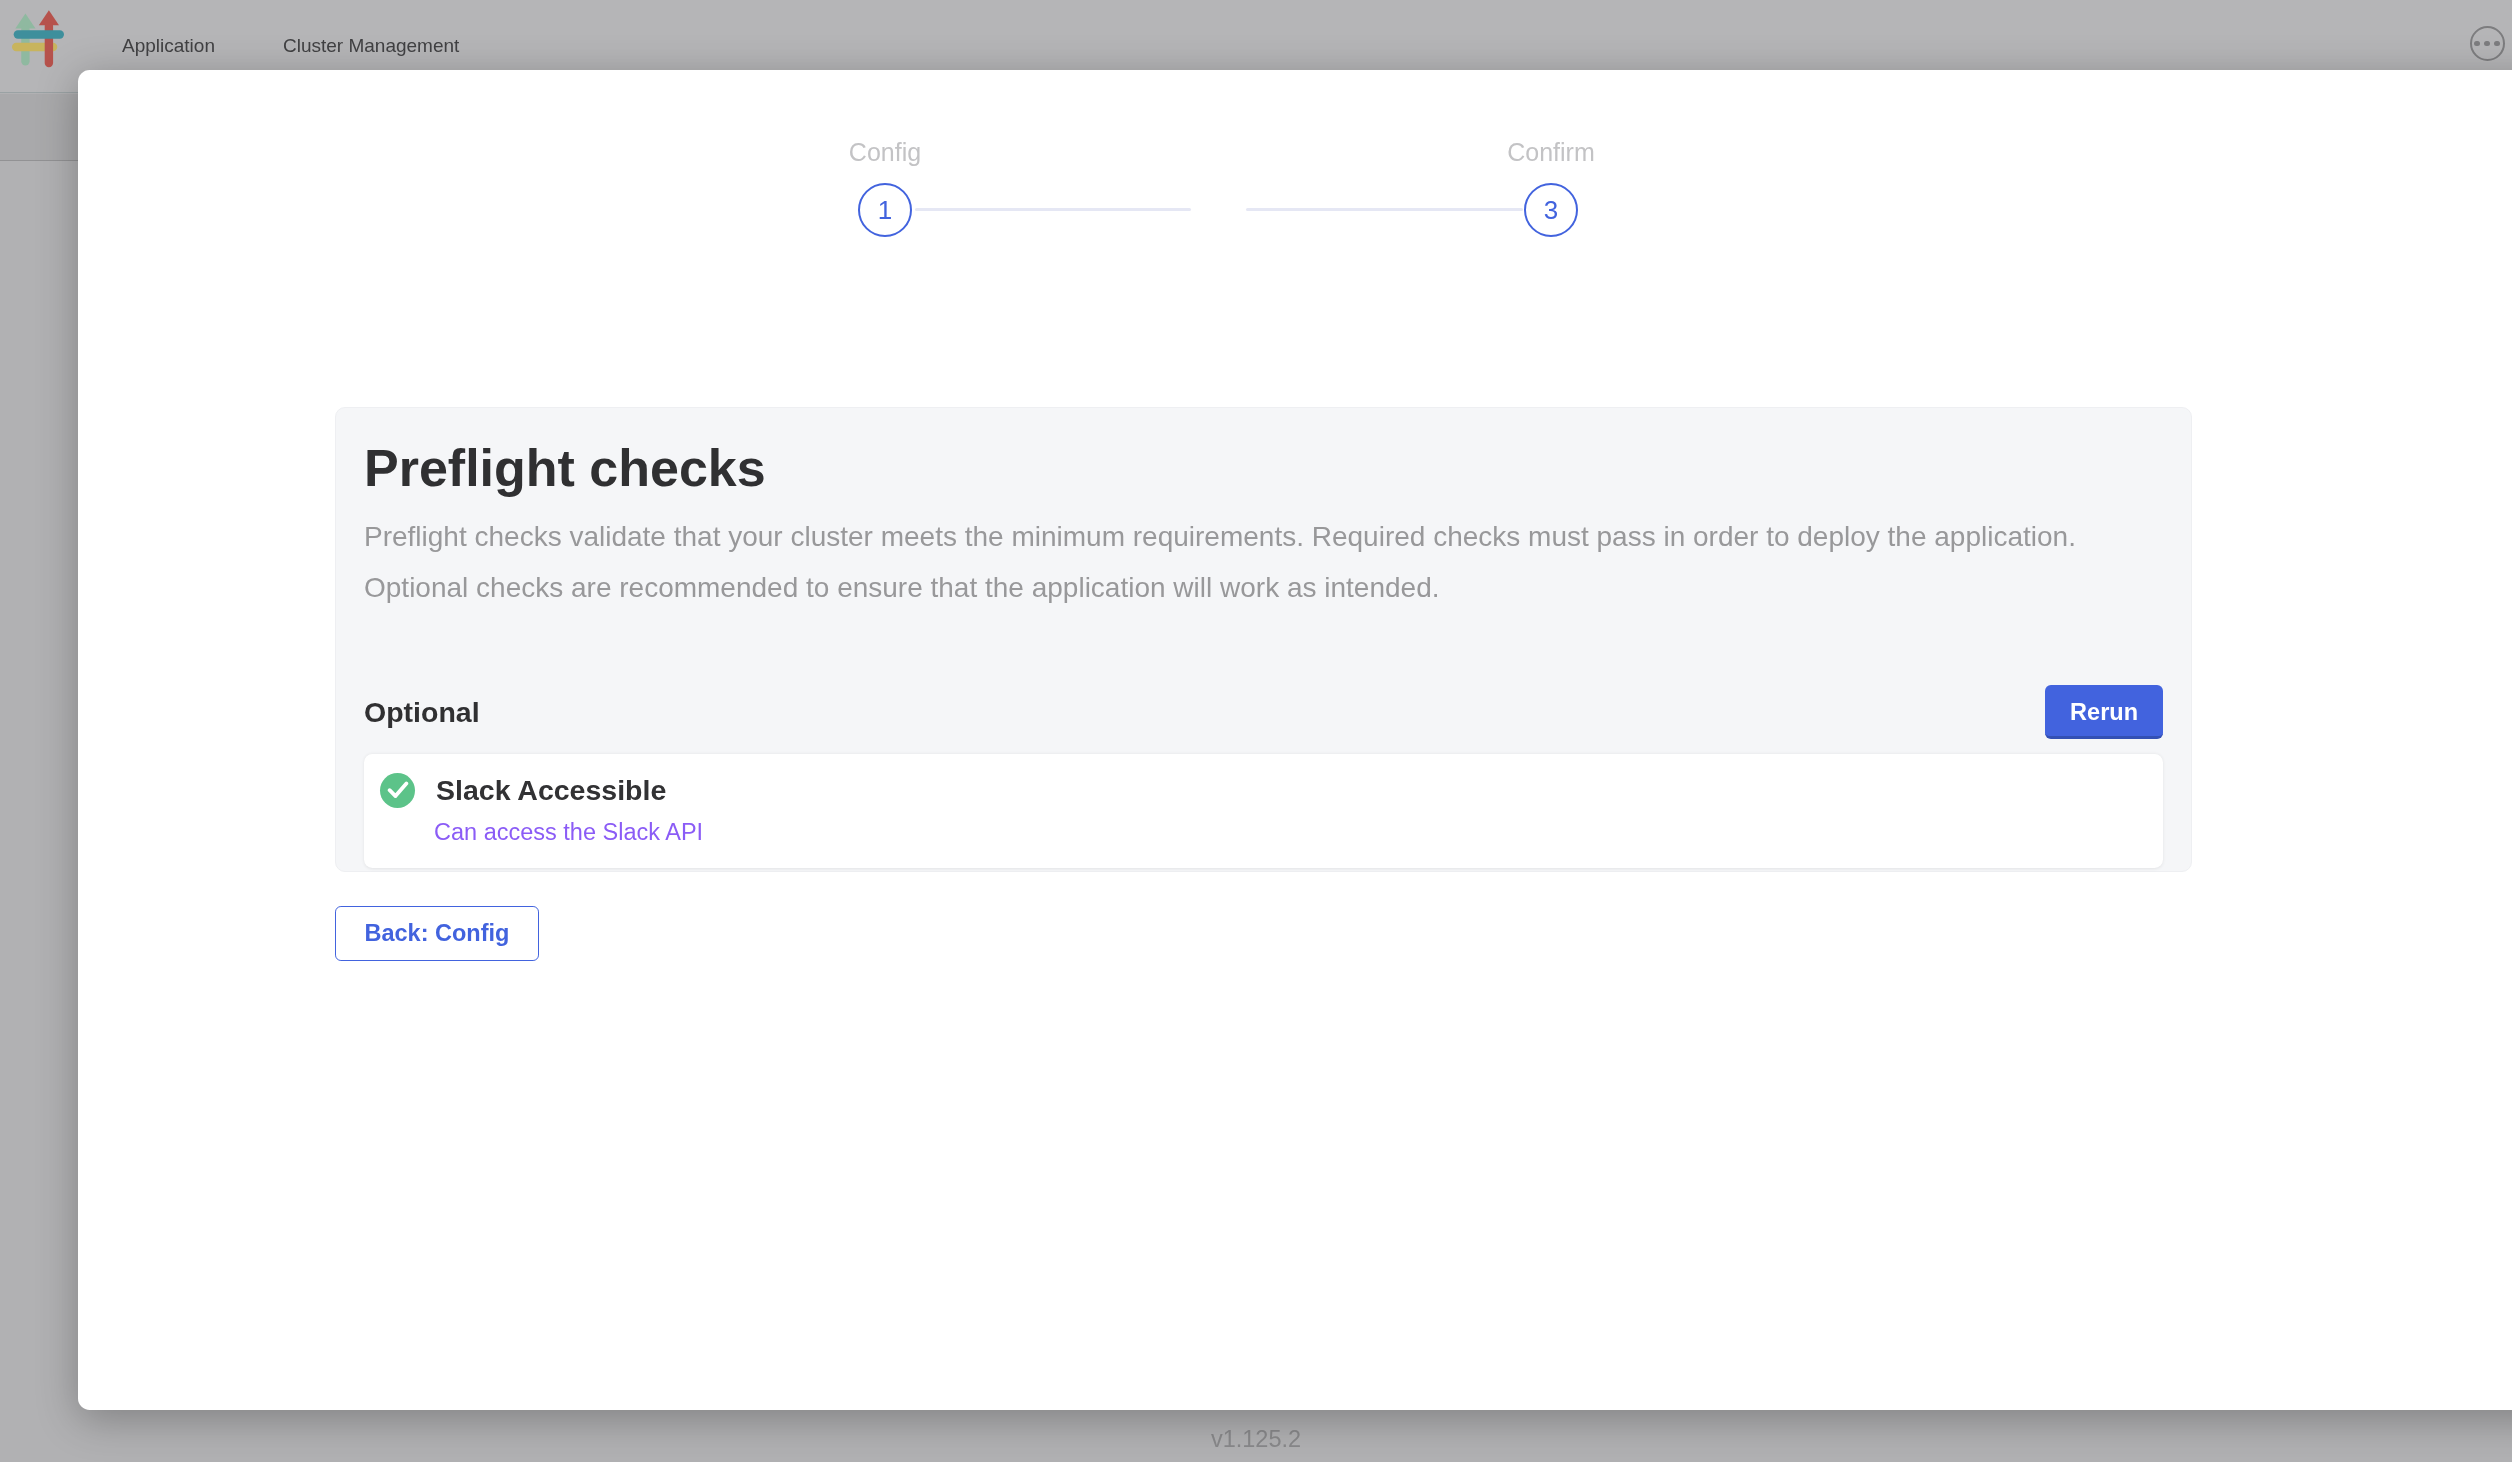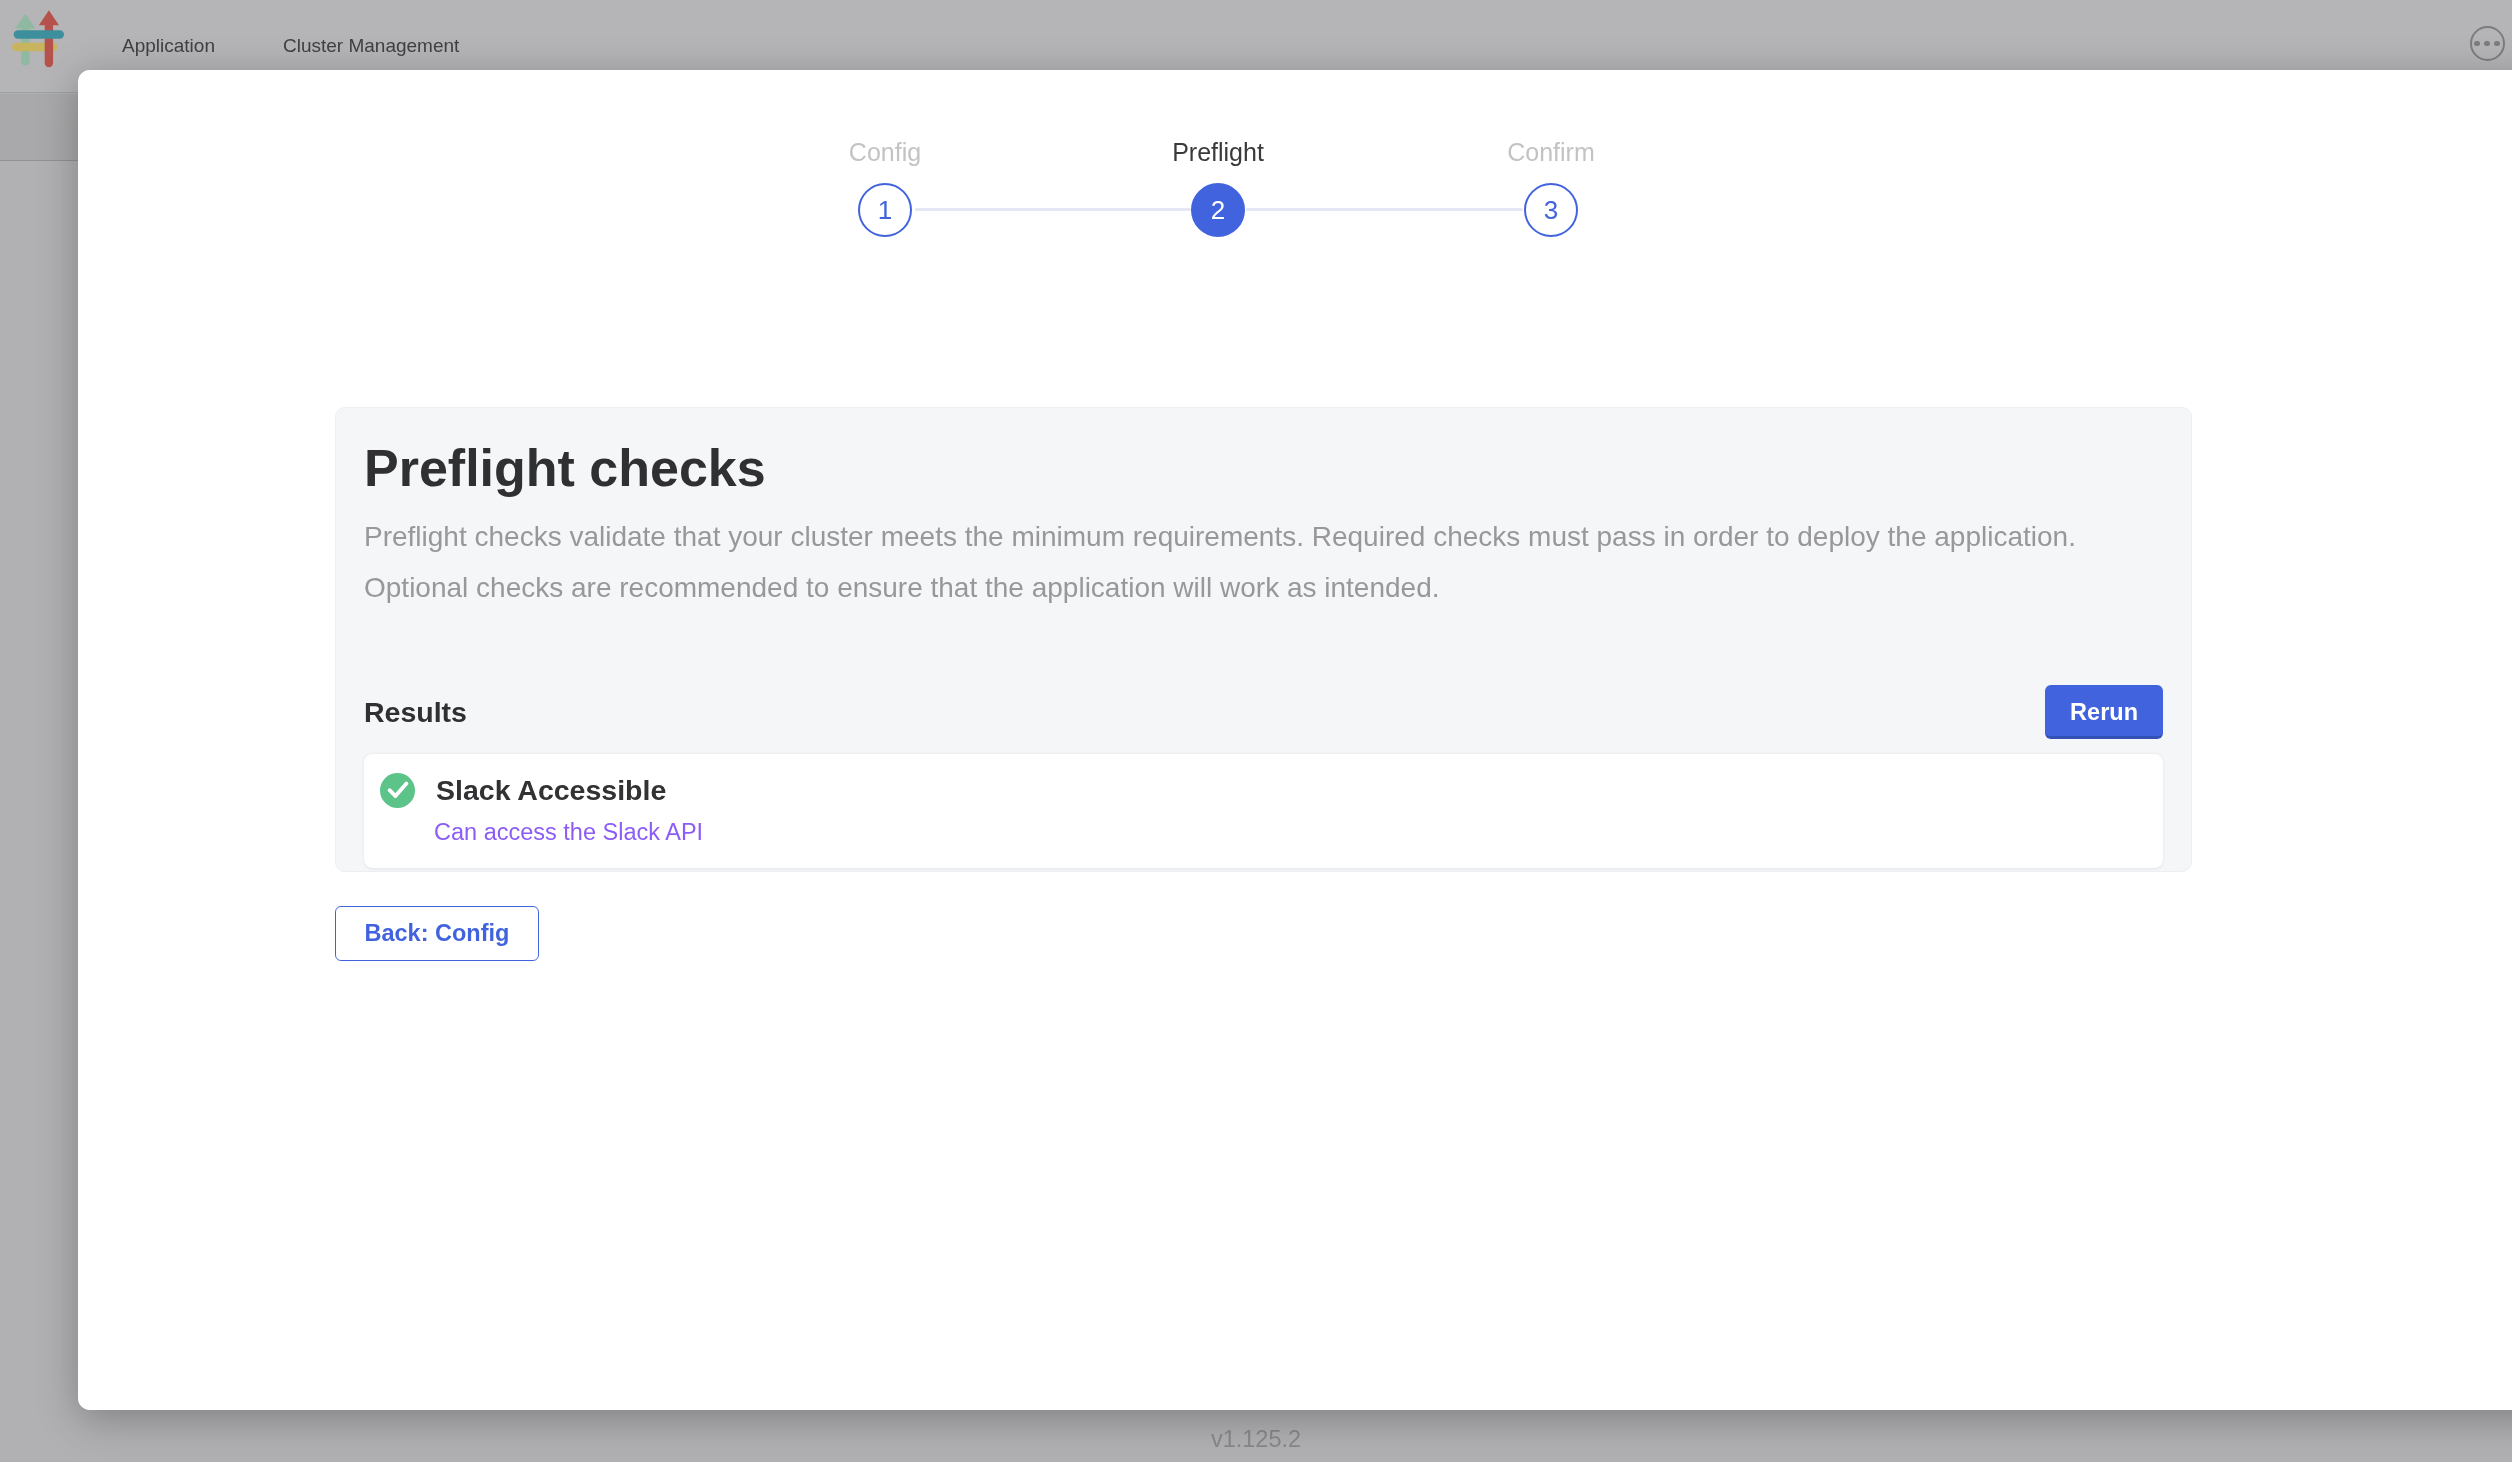--- a/index.html
+++ b/index.html
@@ -167,36 +167,32 @@
   </button>
 
   <div class="connector c1"></div>
   <div class="connector c2"></div>
 
   <div class="step step-config">
     <div class="step-label">Config</div>
     <div class="step-circle">1</div>
   </div>
 
-  <div class="step step-preflight active">
-    <div class="step-label">Preflight</div>
-    <div class="step-circle">2</div>
-  </div>
 
   <div class="step step-confirm">
     <div class="step-label">Confirm</div>
     <div class="step-circle">3</div>
   </div>
 
   <div class="panel">
     <h1 class="panel-title">Preflight checks</h1>
     <p class="panel-desc">Preflight checks validate that your cluster meets the minimum requirements. Required checks must pass in order to deploy the application. Optional checks are recommended to ensure that the application will work as intended.</p>
 
     <div class="results-row">
-      <h2 class="results-title">Results</h2>
+      <h2 class="results-title">Optional</h2>
       <button class="rerun-btn">Rerun</button>
     </div>
 
     <div class="result-card">
       <div class="result-head">
         <span class="check-circle">
           <svg width="22" height="18.4" viewBox="0 0 26 22">
             <polyline points="3,11 10,18 23,3" fill="none" stroke="#ffffff" stroke-width="4.5" stroke-linecap="round" stroke-linejoin="round"></polyline>
           </svg>
         </span>

